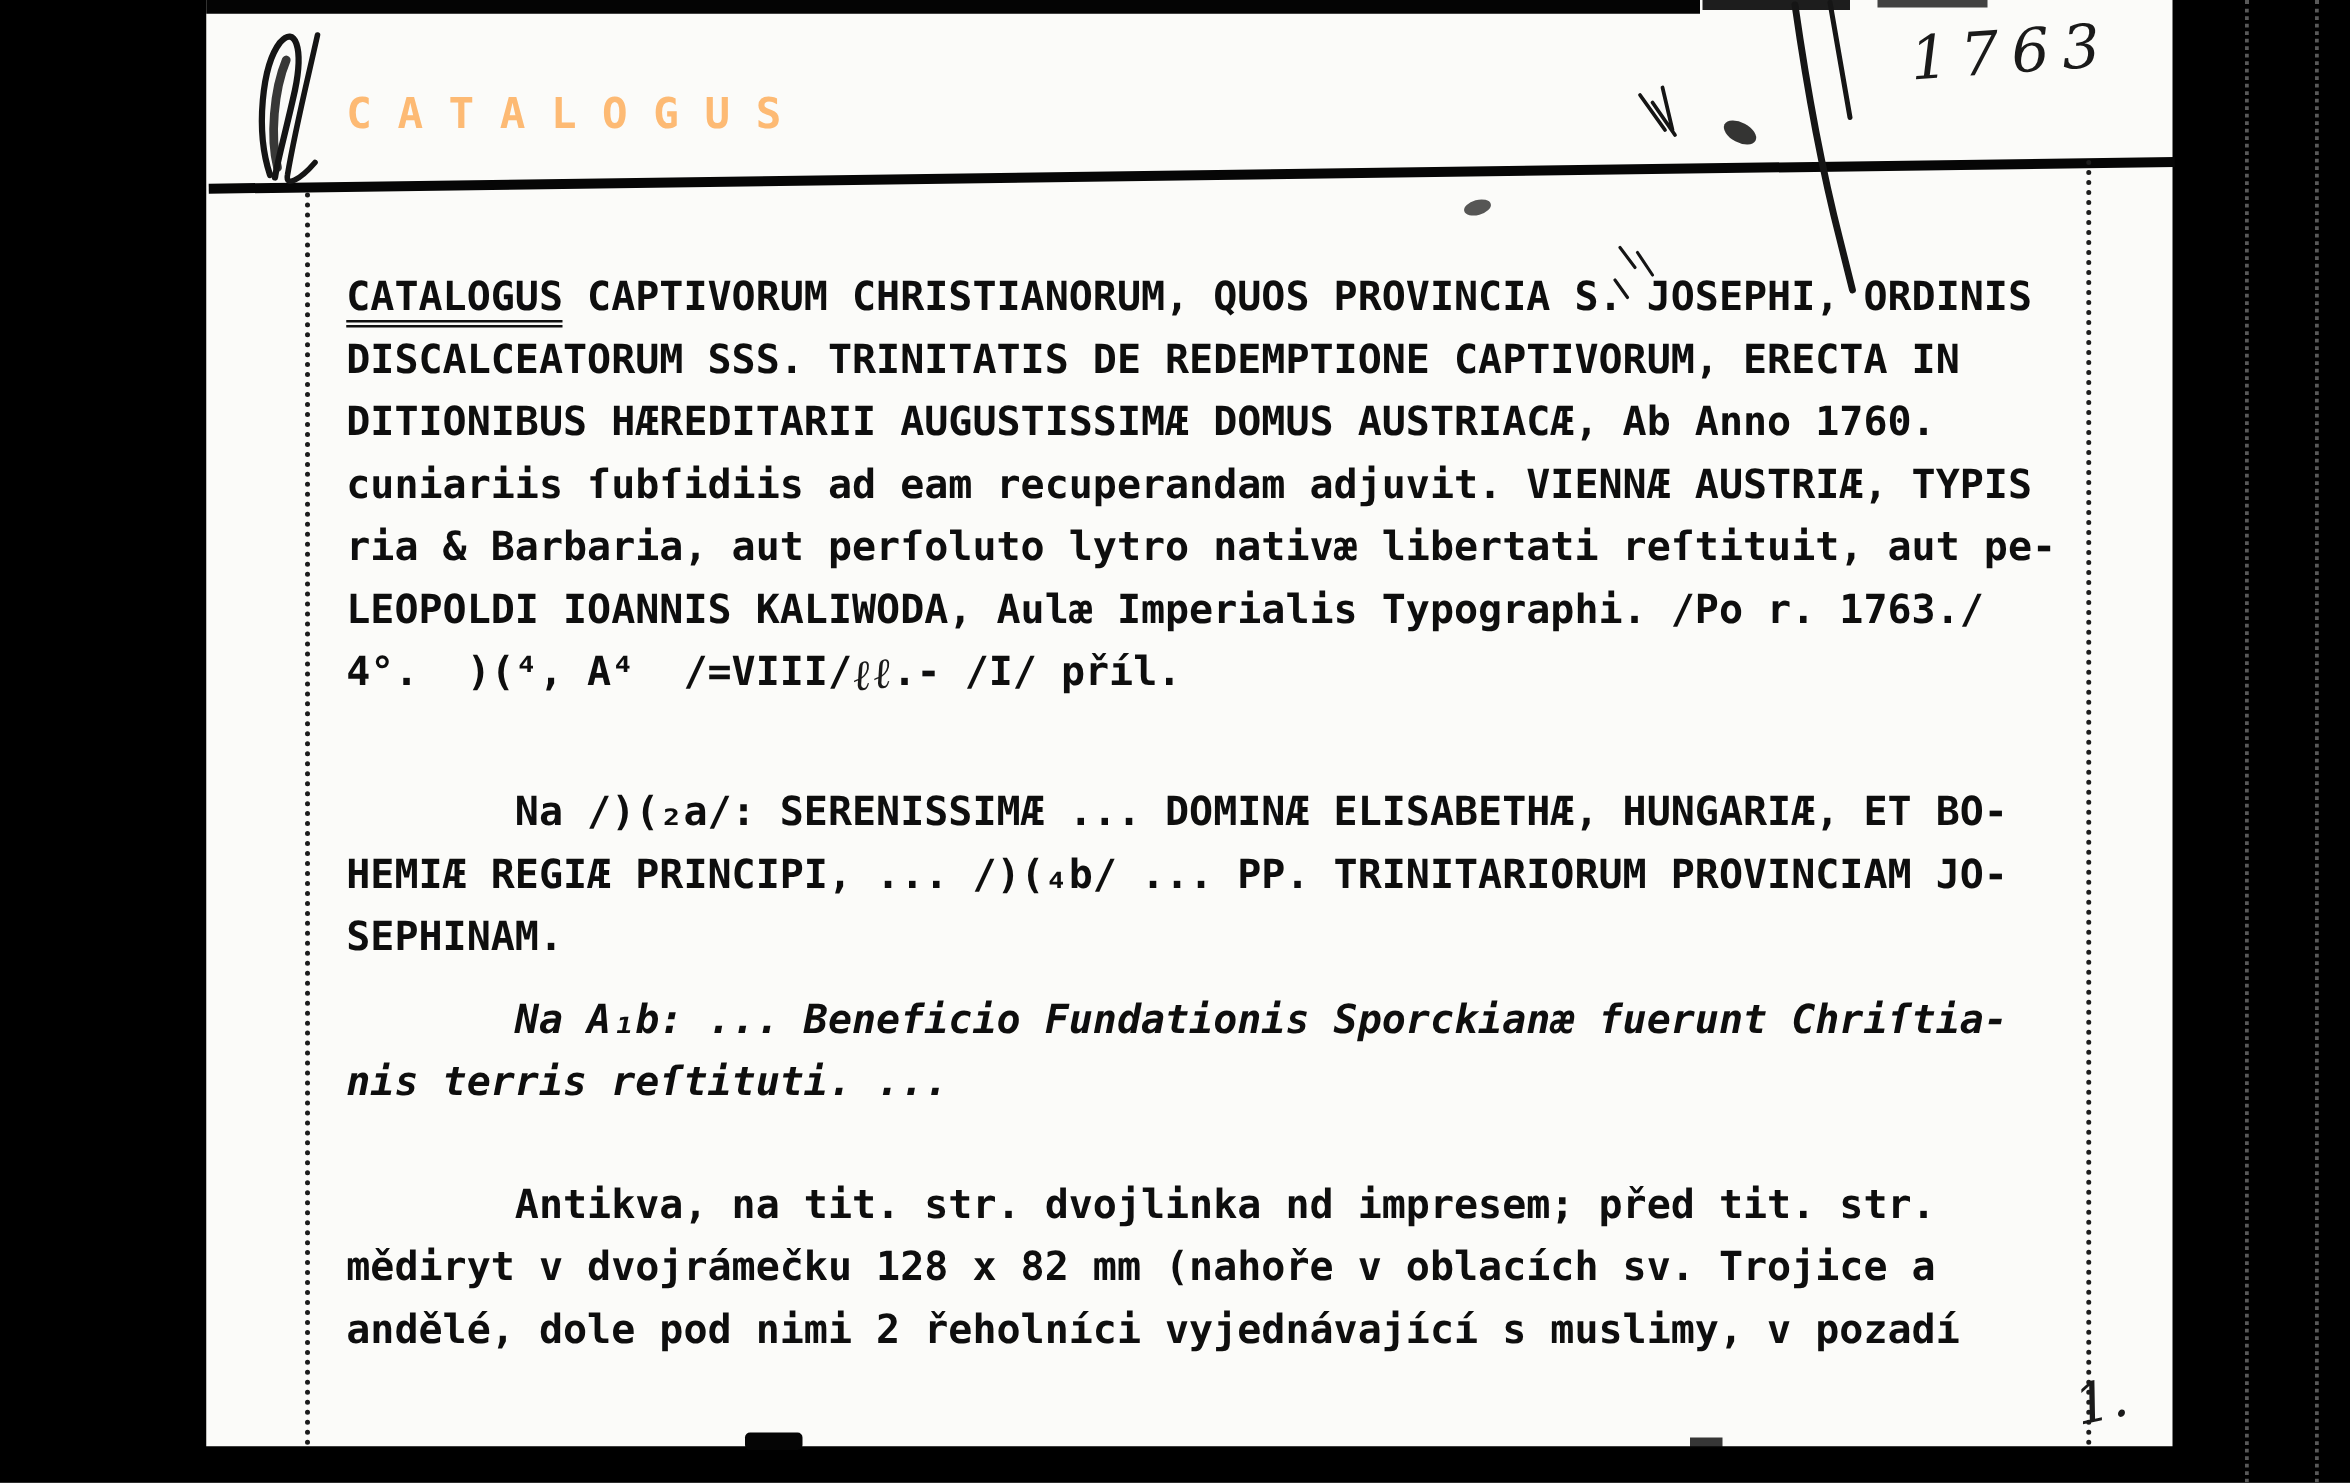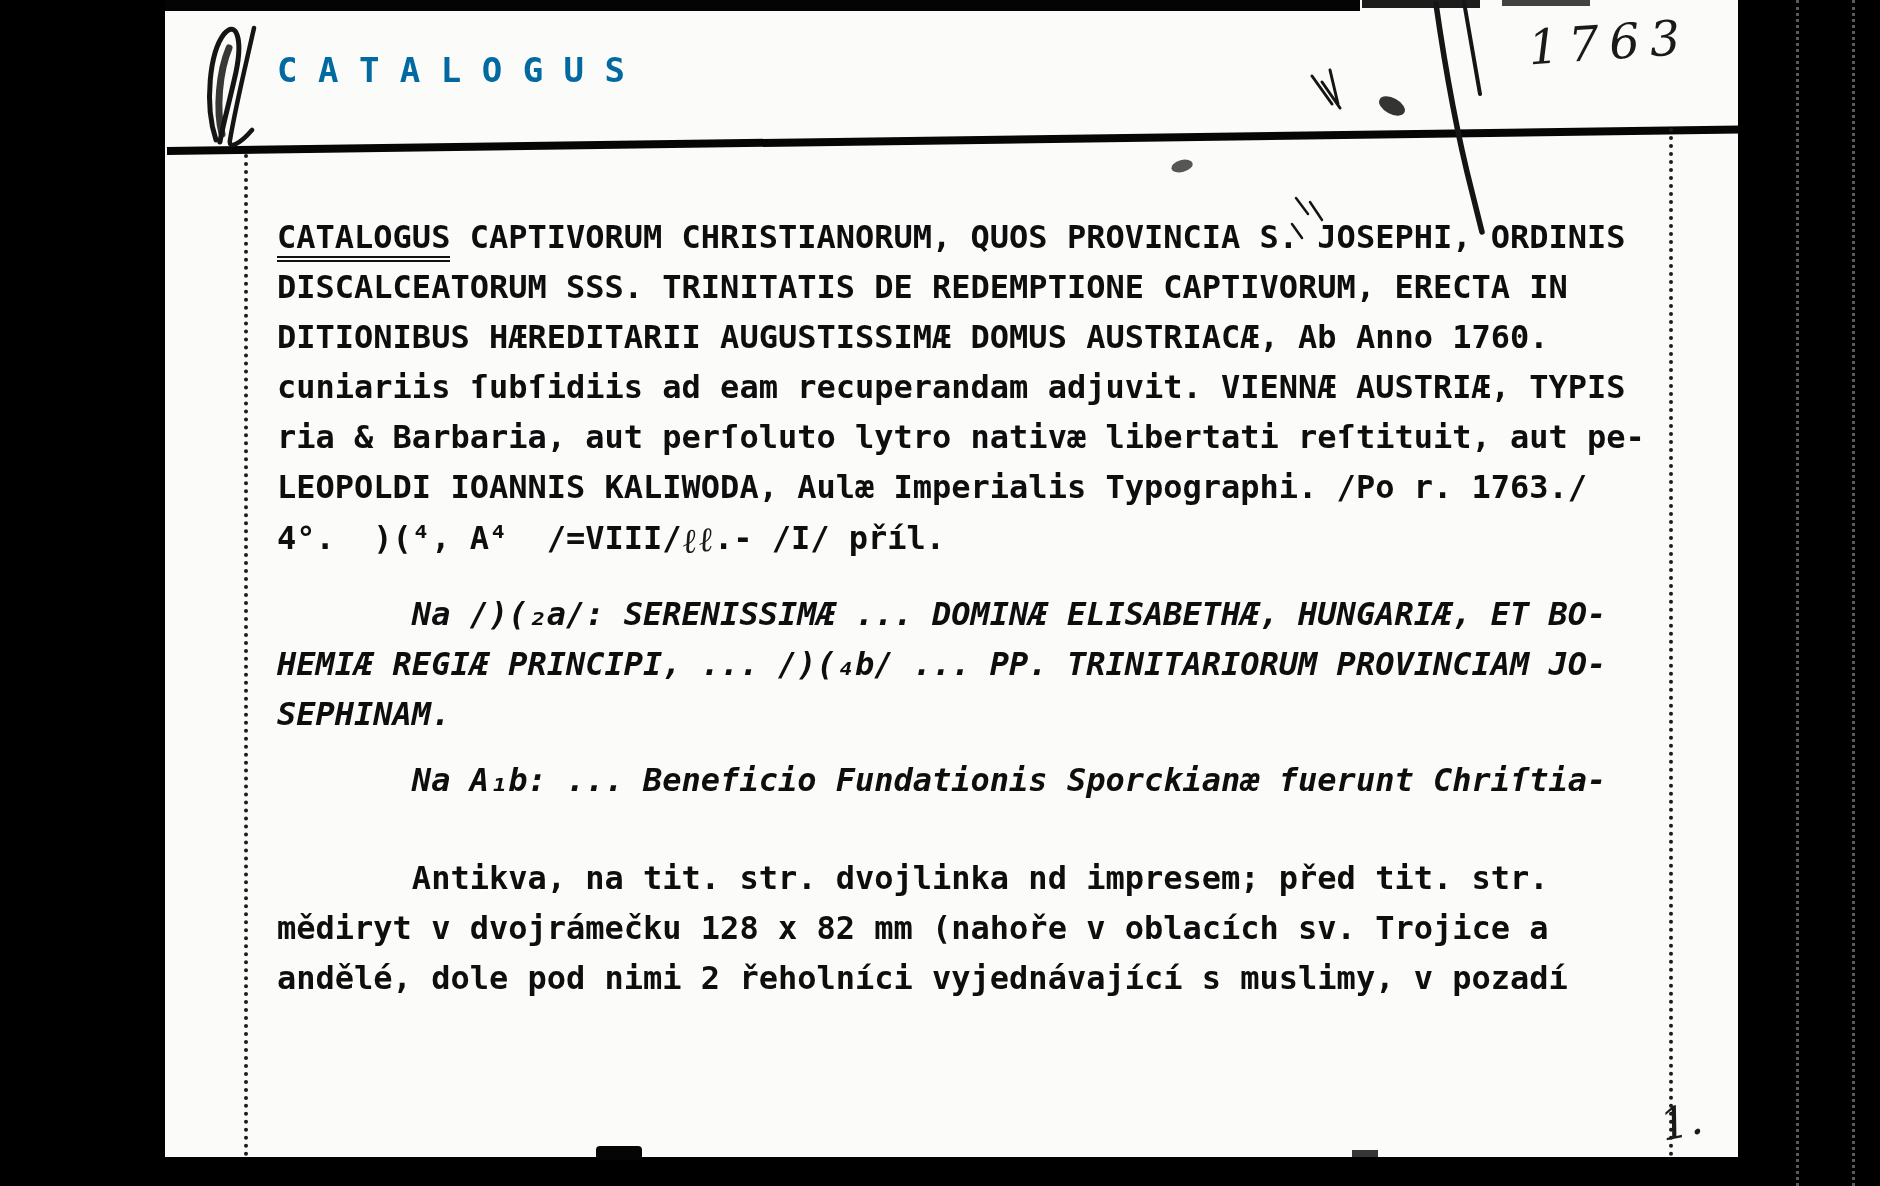--- a/index.html
+++ b/index.html
@@ -8,25 +8,25 @@
   .paper{position:absolute;left:165px;top:0;width:1573px;height:1157px;background:#fbfbf9;}
   .top-strip{position:absolute;left:165px;top:0;width:1195px;height:11px;background:#040404;}
   .top-strip-b{position:absolute;left:1362px;top:0;width:118px;height:8px;background:#040404;opacity:.9;}
   .top-strip-c{position:absolute;left:1502px;top:0;width:88px;height:6px;background:#040404;opacity:.75;}
   .rule{position:absolute;left:167px;top:147px;width:1573px;height:8px;background:#060606;
         transform:rotate(-0.78deg);transform-origin:left center;}
   .dotline{position:absolute;width:0;border-left:4px dotted #1c1c1c;}
   .dot-left{left:244px;top:154px;height:1003px;}
   .dot-right{left:1669px;top:128px;height:1029px;}
   .white-dots{position:absolute;top:0;height:1186px;width:0;border-left:3px dotted rgba(255,255,255,.35);}
-  .header-title{position:absolute;left:277px;top:50px;font-weight:700;font-size:34px;line-height:40px;
-        color:#0369a1;white-space:pre;}
+  .header-title{position:absolute;left:277px;top:71px;font-weight:700;font-size:34px;line-height:40px;
+        color:#fdba74;white-space:pre;}
   .text-block{position:absolute;left:277px;top:212px;width:1400px;color:#0e0e0e;}
   .para{margin:0;padding:0;}
-  .p2{margin-top:26px;font-style:italic;} .p3{margin-top:16px;font-style:italic;} .p4{margin-top:48px;}
+  .p2{margin-top:62px;} .p3{margin-top:16px;font-style:italic;} .p4{margin-top:48px;}
   .line{font-weight:700;font-size:32px;line-height:50px;white-space:pre;letter-spacing:0;}
   .u{display:inline-block;border-bottom:6px double #111;line-height:38px;}
   .hand{font-family:"DejaVu Serif",serif;font-style:italic;color:#1a1a1a;}
   .hand-ll{font-size:34px;font-weight:400;letter-spacing:2px;display:inline-block;transform:translateY(3px) rotate(-6deg);}
   .year{position:absolute;left:1528px;top:14px;font-size:48px;letter-spacing:10px;
         transform:rotate(-4deg);font-weight:400;}
   .pagenum{position:absolute;left:1660px;top:1096px;font-size:44px;
         transform:rotate(-12deg);font-weight:400;}
   .notch-a{position:absolute;left:596px;top:1146px;width:46px;height:14px;background:#050505;border-radius:4px;}
   .notch-b{position:absolute;left:1352px;top:1150px;width:26px;height:8px;background:#050505;opacity:.8;}
@@ -86,20 +86,21 @@
     </div>
 
     <div class="para p2">
       <div class="line">       Na /)(₂a/: SERENISSIMÆ ... DOMINÆ ELISABETHÆ, HUNGARIÆ, ET BO-</div>
       <div class="line">HEMIÆ REGIÆ PRINCIPI, ... /)(₄b/ ... PP. TRINITARIORUM PROVINCIAM JO-</div>
       <div class="line">SEPHINAM.</div>
     </div>
 
     <div class="para p3">
       <div class="line">       Na A₁b: ... Beneficio Fundationis Sporckianæ fuerunt Chriſtia-</div>
+      <div class="line">nis terris reſtituti. ...</div>
     </div>
 
     <div class="para p4">
       <div class="line">       Antikva, na tit. str. dvojlinka nd impresem; před tit. str.</div>
       <div class="line">mědiryt v dvojrámečku 128 x 82 mm (nahoře v oblacích sv. Trojice a</div>
       <div class="line">andělé, dole pod nimi 2 řeholníci vyjednávající s muslimy, v pozadí</div>
     </div>
 
   </div>
 </div>

